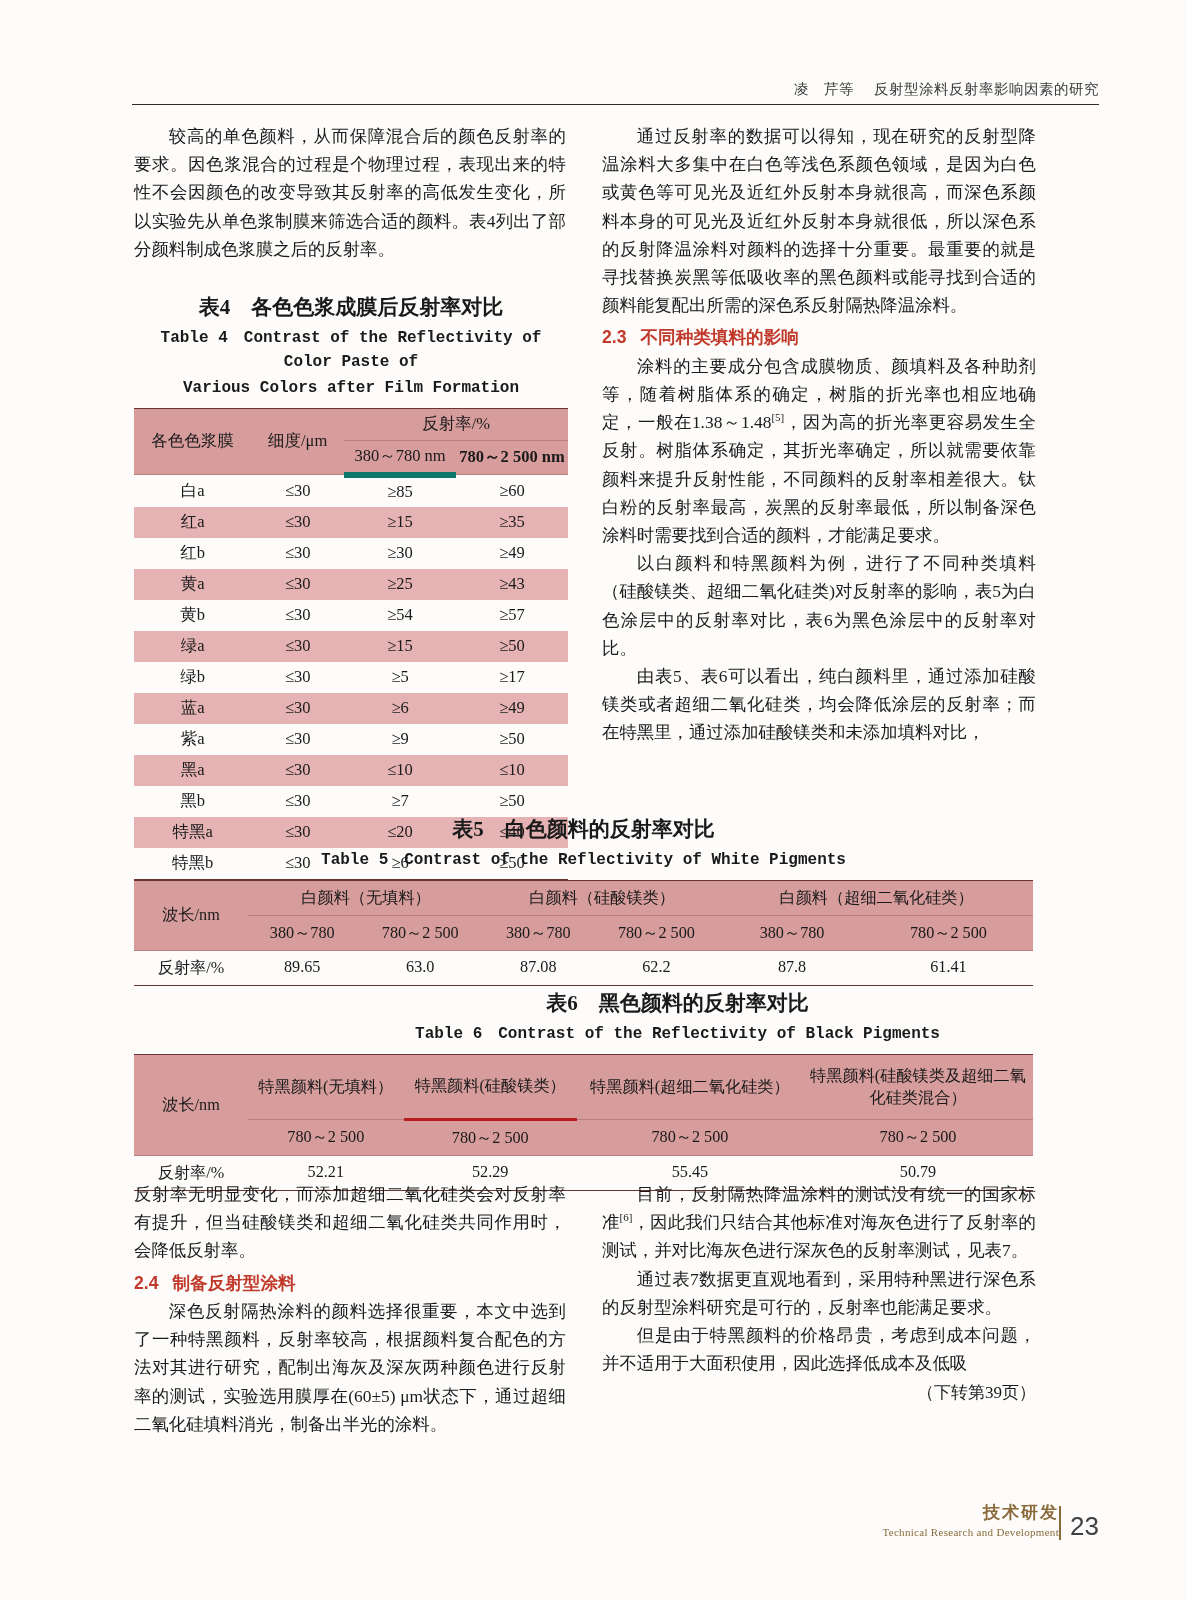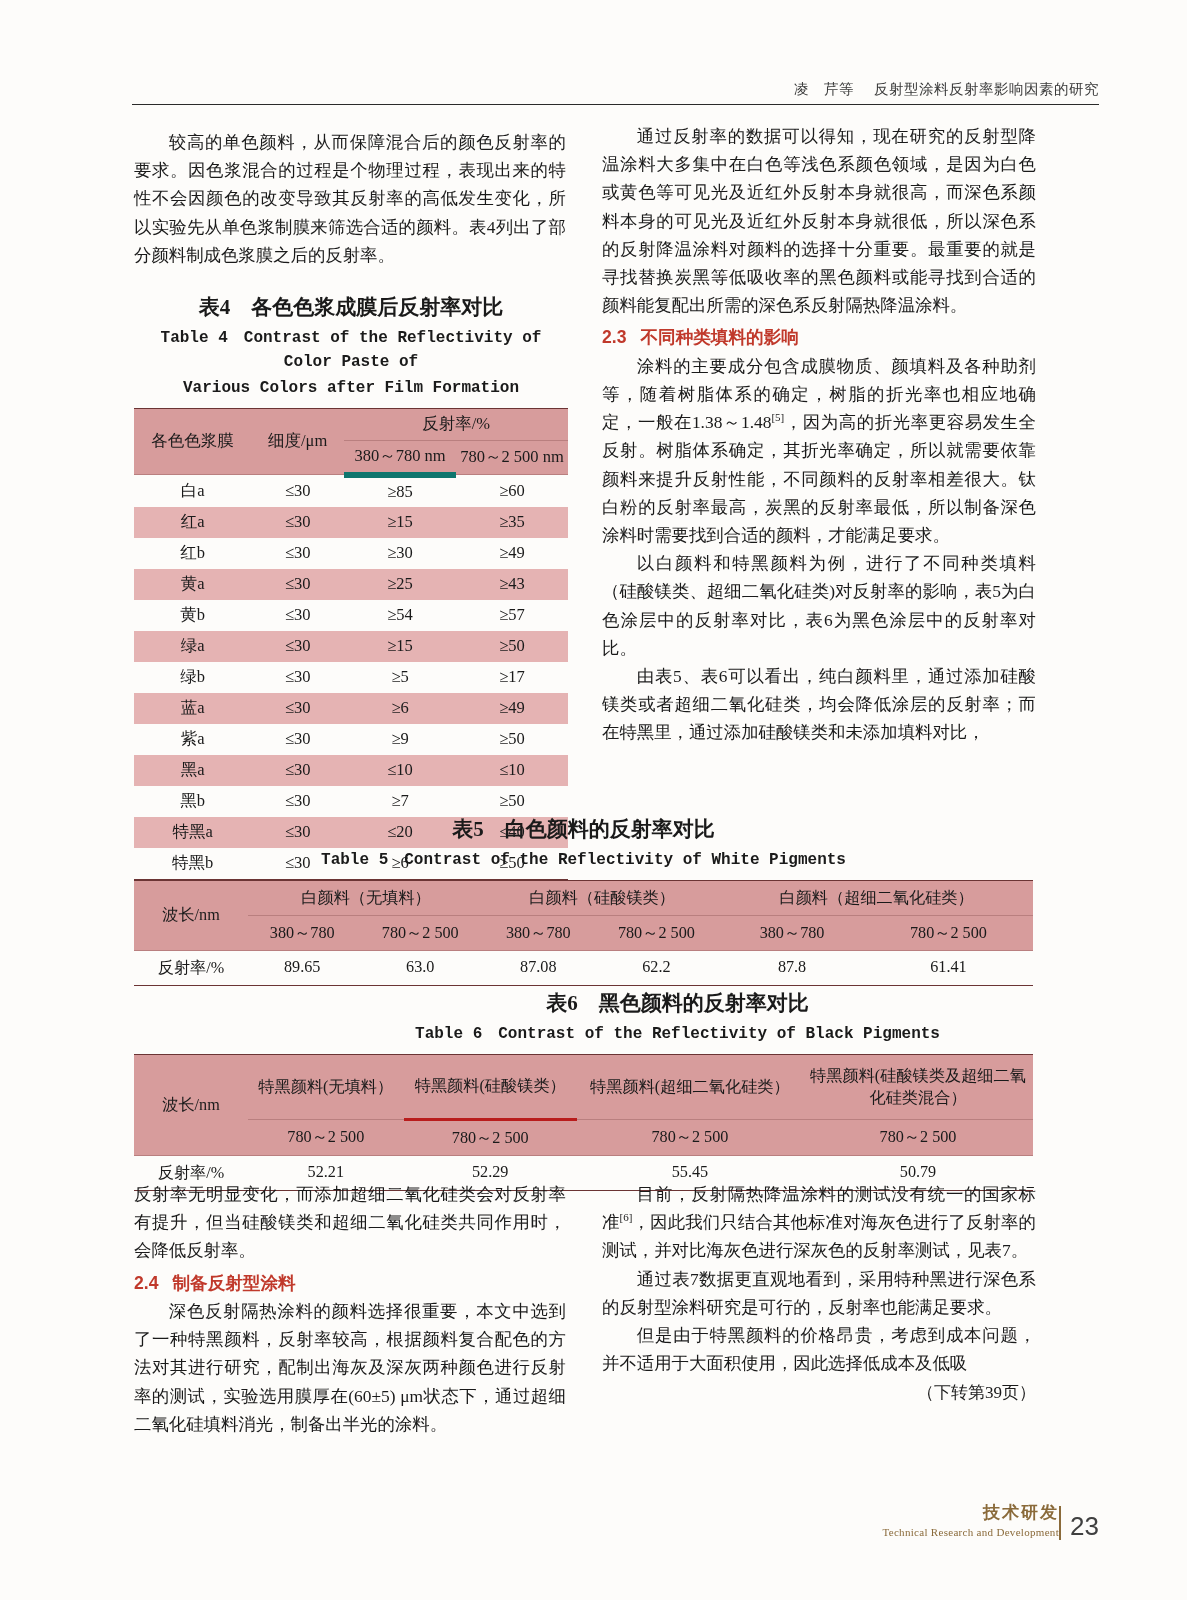--- a/index.html
+++ b/index.html
@@ -126,39 +126,39 @@
 <body>
 
 <div class="page">
 
   <div class="header">
     <span class="author">凌　芹等</span>
     <span>反射型涂料反射率影响因素的研究</span>
   </div>
   <div class="rule-top"></div>
 
-  <div class="col left" style="top:128px;height:160px;">
+  <div class="col left" style="top:122px;height:160px;">
     <p>较高的单色颜料，从而保障混合后的颜色反射率的要求。因色浆混合的过程是个物理过程，表现出来的特性不会因颜色的改变导致其反射率的高低发生变化，所以实验先从单色浆制膜来筛选合适的颜料。表4列出了部分颜料制成色浆膜之后的反射率。</p>
   </div>
 
   <div class="tbl-wrap" style="left:134px;top:292px;width:434px;">
     <div class="tbl-title">表4　各色色浆成膜后反射率对比</div>
     <div class="tbl-title en">Table 4　Contrast of the Reflectivity of Color Paste of</div>
     <div class="tbl-title en" style="margin-bottom:8px;">Various Colors after Film Formation</div>
 
     <table id="table4">
       <tbody>
           <tr class="hdr t-rule-top">
         <td rowspan="2" style="width:118px;border-bottom:1px solid #b97f7f;">各色色浆膜</td>
         <td rowspan="2" style="width:92px;border-bottom:1px solid #b97f7f;">细度/μm</td>
         <td colspan="2" style="border-bottom:1px solid #b97f7f;">反射率/%</td>
       </tr>
       <tr class="hdr">
         <td style="width:112px;border-bottom:6px solid #0f766e;">380～780 nm</td>
-        <td style="width:112px;border-bottom:1px solid #b97f7f;">780～2 500 nm</td>
+        <td style="width:112px;border-bottom:1px solid #b97f7f;font-weight:bold;">780～2 500 nm</td>
       </tr>
       <tr>
         <td>白a</td>
         <td>≤30</td>
         <td>≥85</td>
         <td>≥60</td>
       </tr>
       <tr class="alt">
         <td>红a</td>
         <td>≤30</td>

